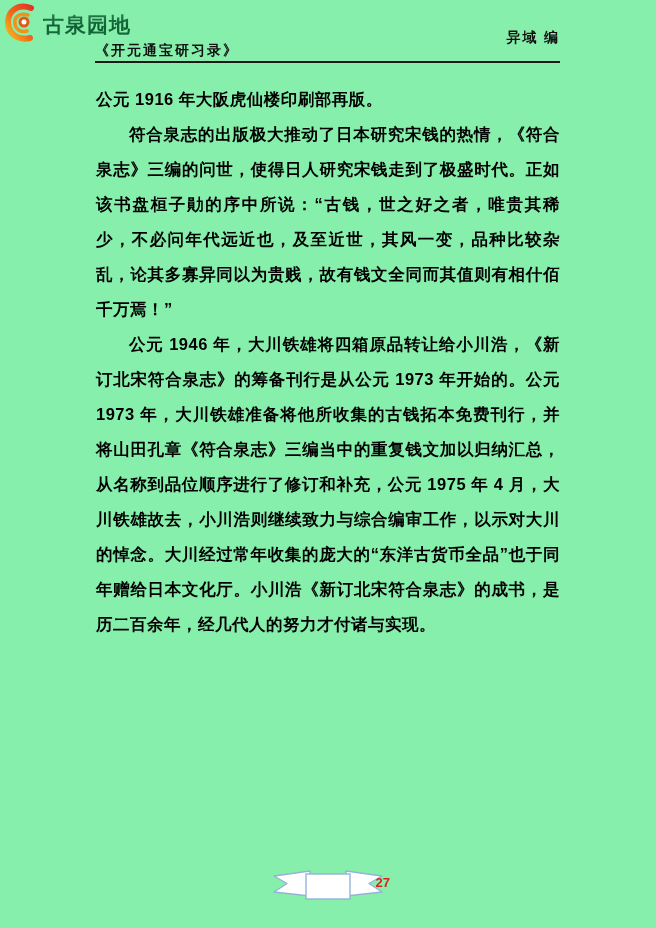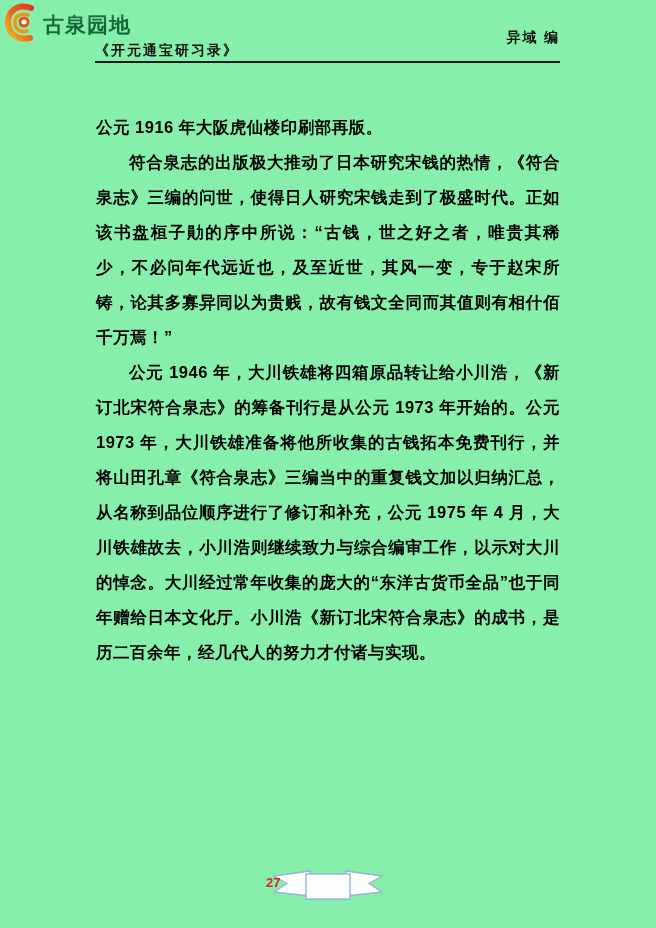--- a/index.html
+++ b/index.html
@@ -62,21 +62,20 @@
     padding-bottom: 14px;
   }
 
   
   .body-text {
     position: absolute;
     left: 96px;
     top: 82px;
     width: 464px;
     color: #000;
-    margin-top: 28px;
   }
   .body-text p {
     font-size: 16.5px;
     line-height: 35px;
     font-weight: 700;
     text-align: justify;
     text-justify: inter-character;
     letter-spacing: 0.5px;
   }
   .body-text p.indent { text-indent: 2em; }
@@ -88,21 +87,21 @@
     top: 864px;
     transform: translateX(-50%);
     width: 124px;
     height: 44px;
   }
   .footer-ribbon .page-number {
     position: absolute;
     left: 0;
     top: 11px;
     width: 100%;
-    text-align: left;
+    text-align: right;
     font-size: 13px;
     font-weight: bold;
     color: #e01f1f;
     font-family: "Liberation Sans", sans-serif;
   }
 </style>
 </head>
 <body>
 
 <div class="page">
@@ -126,21 +125,21 @@
     <span class="logo-text">古泉园地</span>
   </div>
 
   <div class="header">
     <span class="book-title">《开元通宝研习录》</span>
     <span class="editor">异域  编</span>
   </div>
 
   <div class="body-text">
       <p>公元 1916 年大阪虎仙楼印刷部再版。</p>
-      <p class="indent">符合泉志的出版极大推动了日本研究宋钱的热情，《符合泉志》三编的问世，使得日人研究宋钱走到了极盛时代。正如该书盘桓子勛的序中所说：“古钱，世之好之者，唯贵其稀少，不必问年代远近也，及至近世，其风一变，专于赵宋所铸，论其多寡异同以为贵贱，故有钱文全同而其值则有相什佰千万焉！”</p>
+      <p class="indent">符合泉志的出版极大推动了日本研究宋钱的热情，《符合泉志》三编的问世，使得日人研究宋钱走到了极盛时代。正如该书盘桓子勛的序中所说：“古钱，世之好之者，唯贵其稀少，不必问年代远近也，及至近世，其风一变，品种比较杂乱，论其多寡异同以为贵贱，故有钱文全同而其值则有相什佰千万焉！”</p>
       <p class="indent">公元 1946 年，大川铁雄将四箱原品转让给小川浩，《新订北宋符合泉志》的筹备刊行是从公元 1973 年开始的。公元 1973 年，大川铁雄准备将他所收集的古钱拓本免费刊行，并将山田孔章《符合泉志》三编当中的重复钱文加以归纳汇总，从名称到品位顺序进行了修订和补充，公元 1975 年 4 月，大川铁雄故去，小川浩则继续致力与综合编审工作，以示对大川的悼念。大川经过常年收集的庞大的“东洋古货币全品”也于同年赠给日本文化厅。小川浩《新订北宋符合泉志》的成书，是历二百余年，经几代人的努力才付诸与实现。</p>
     </div>
 
   <div class="footer-ribbon">
     <svg width="124" height="44" viewBox="0 0 124 38">
 
       <polygon points="44,4 8,9 21,16.5 8,25 44,29" fill="#ffffff" stroke="#95b3d7" stroke-width="1.4" stroke-linejoin="round"></polygon>
 
       <polygon points="80,4 116,9 103,16.5 116,25 80,29" fill="#ffffff" stroke="#95b3d7" stroke-width="1.4" stroke-linejoin="round"></polygon>
 

